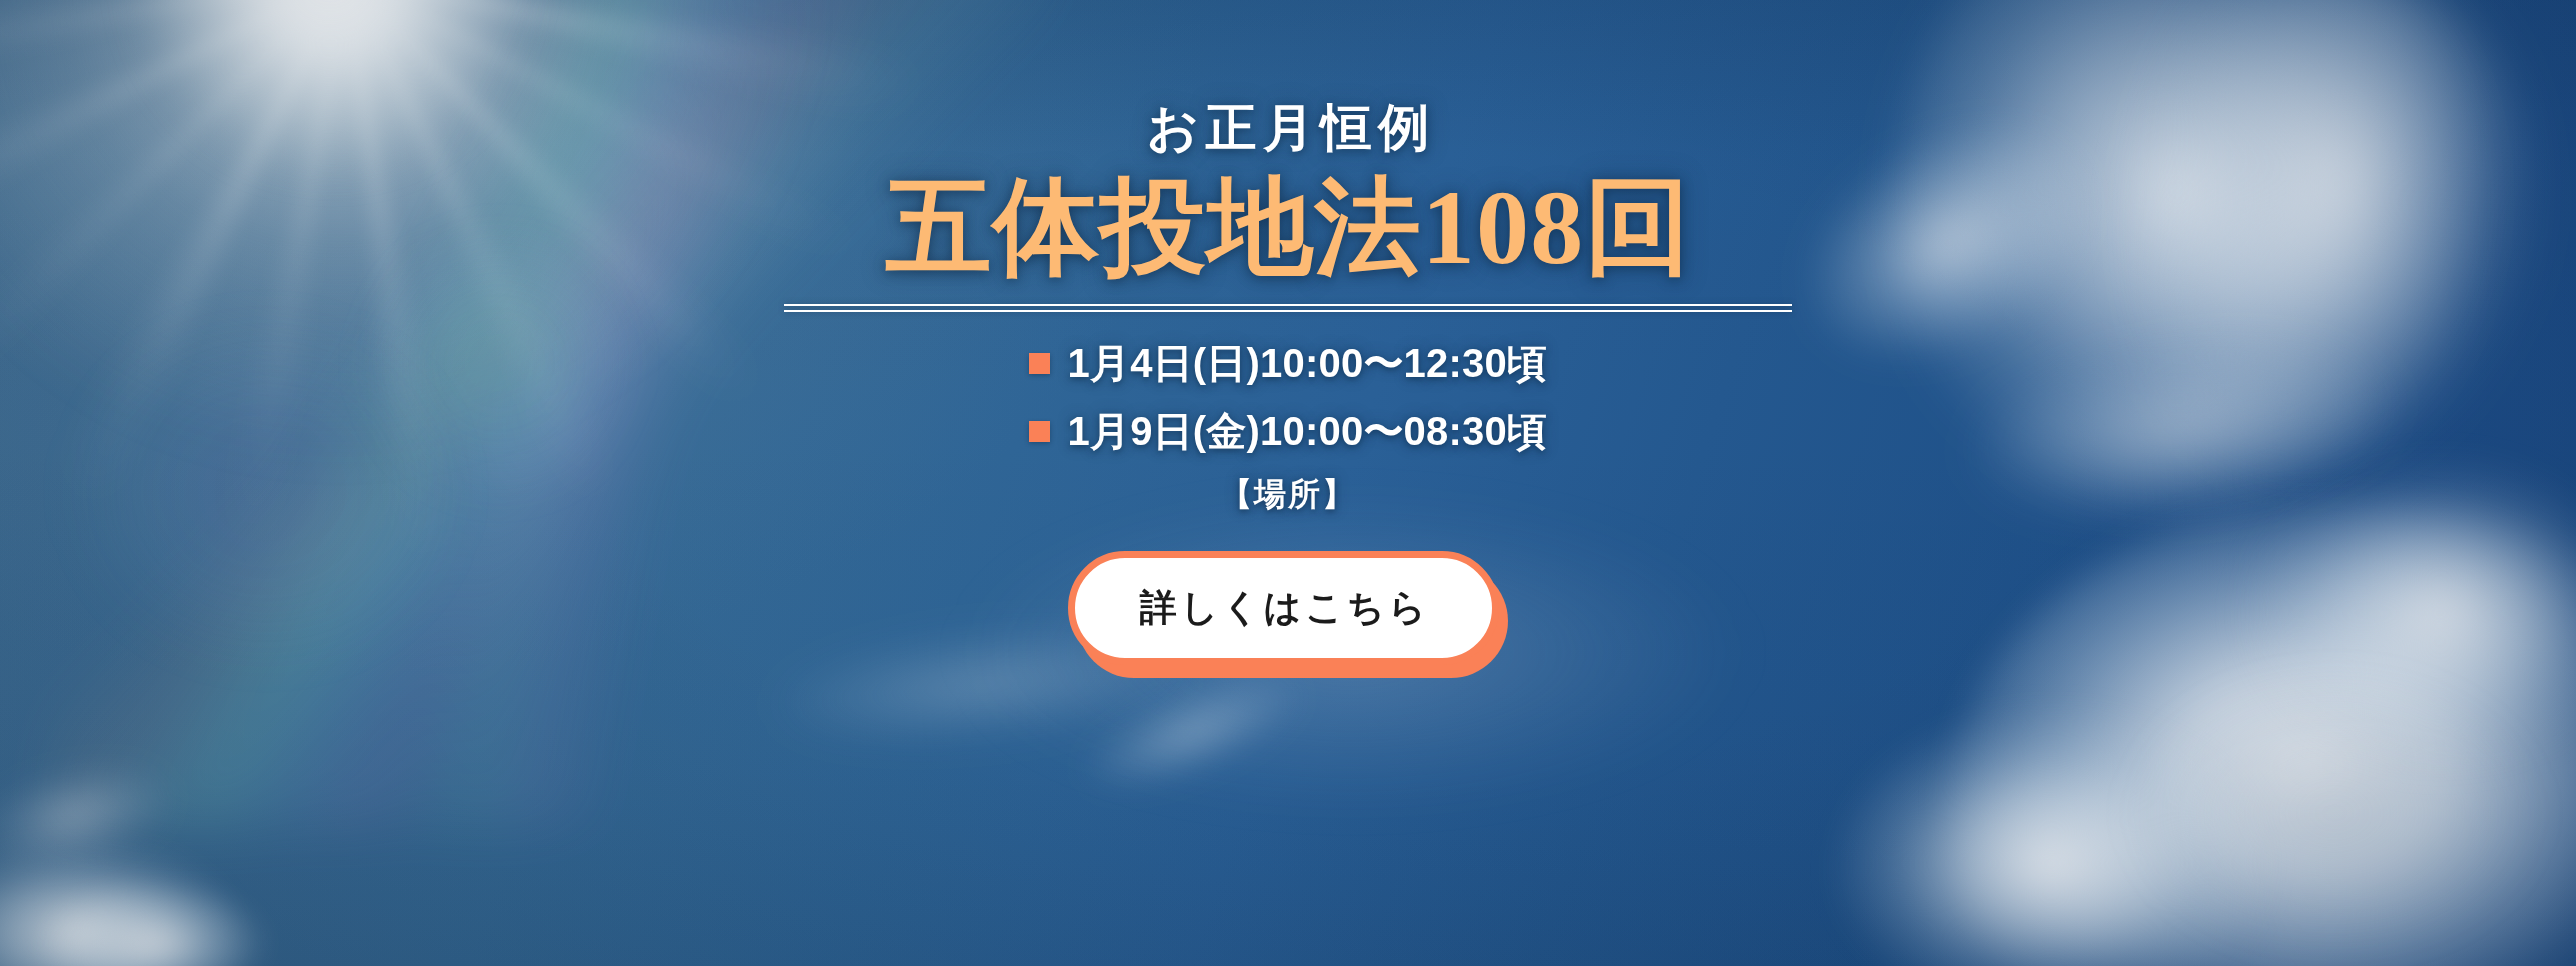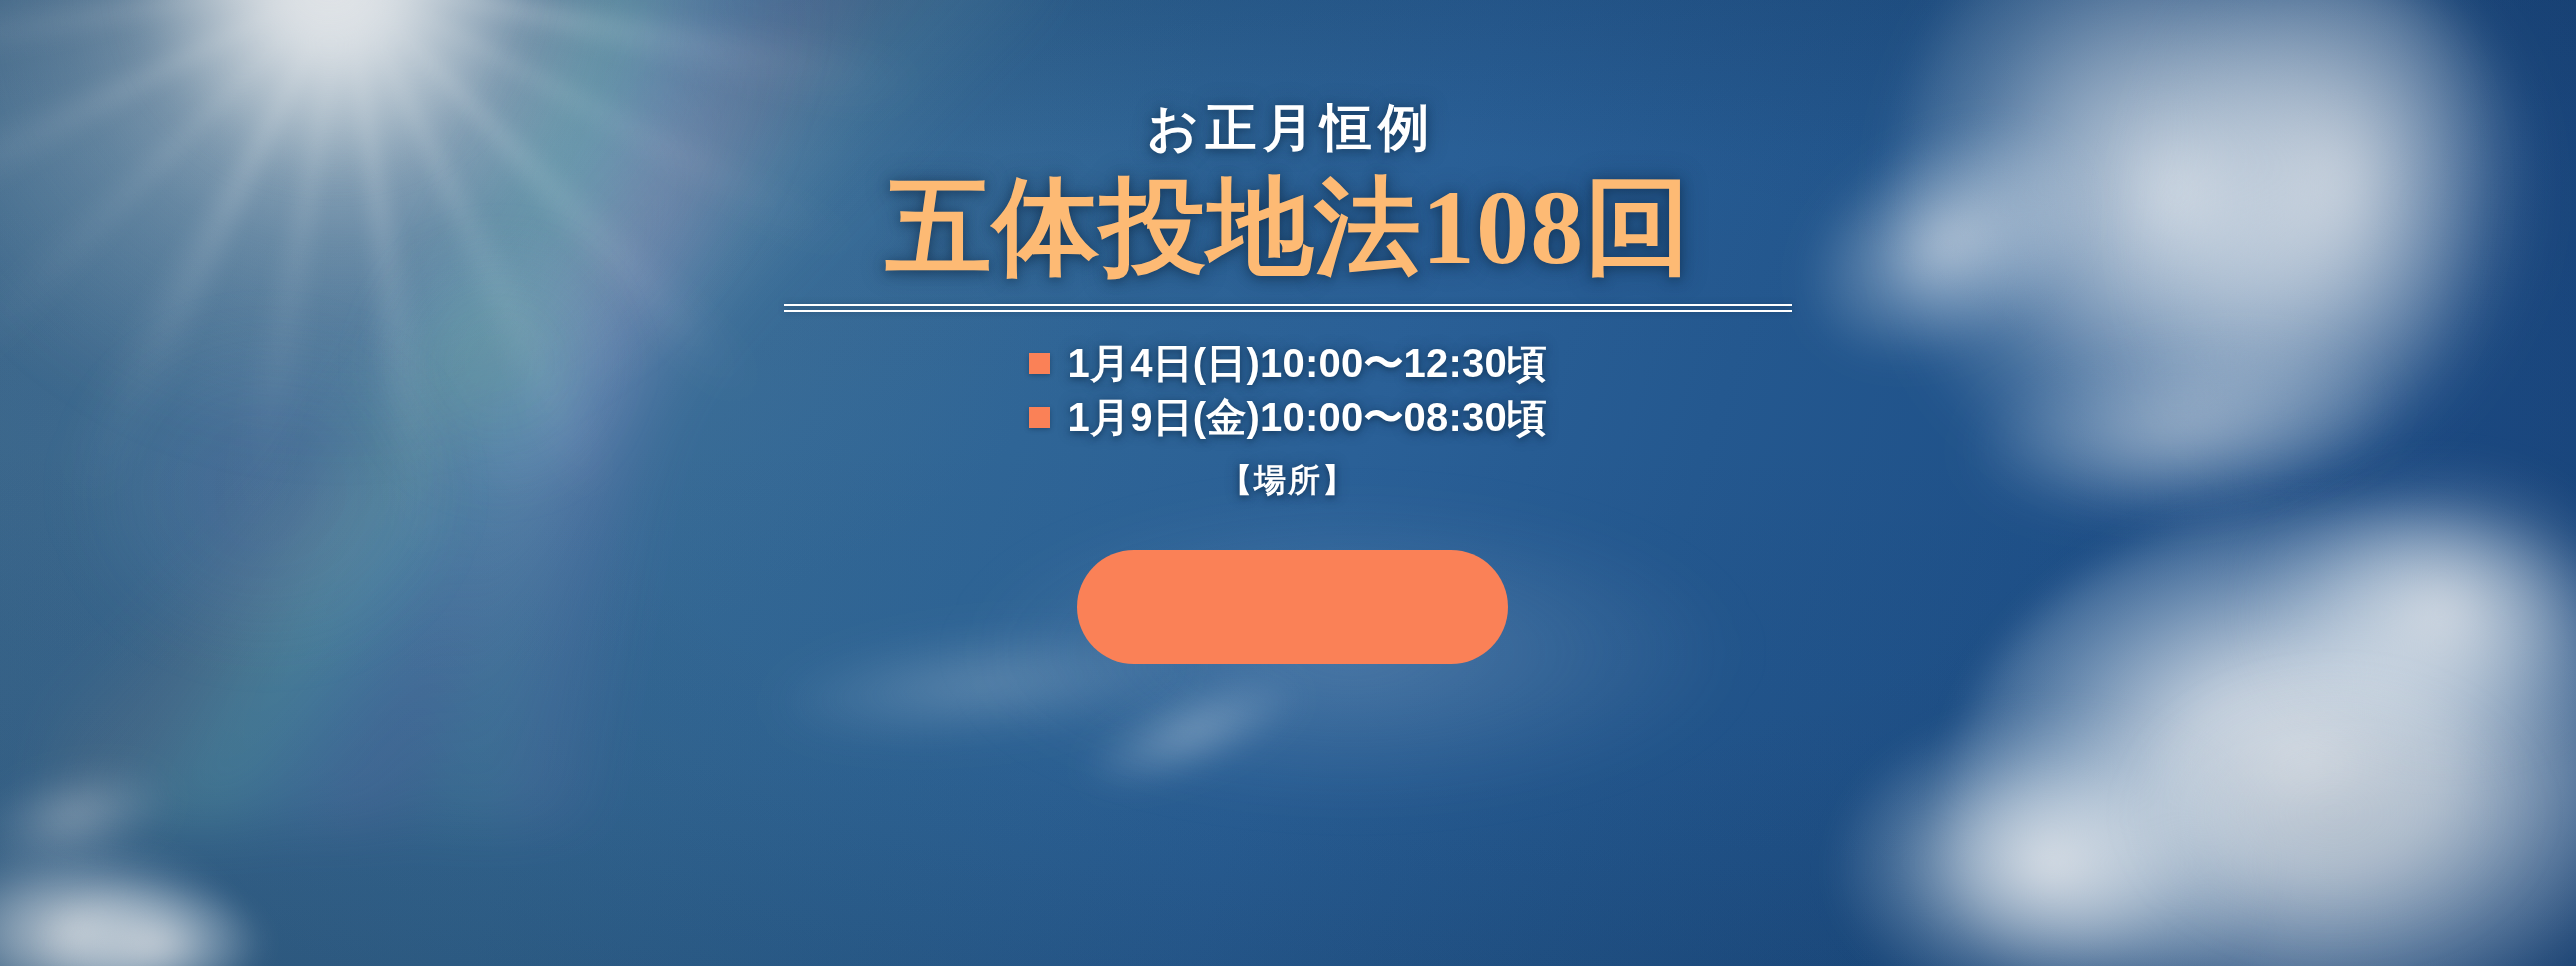--- a/index.html
+++ b/index.html
@@ -329,21 +329,21 @@
     border-top: 2.4px solid #ffffff;
     border-bottom: 2.4px solid #ffffff;
     box-sizing: border-box;
     filter: drop-shadow(0 0.8px 3.2px rgba(10,34,60,0.45));
   }
 
   #schedule {
     margin-top: 27px;
     display: flex;
     flex-direction: column;
-    gap: 5px;
+    gap: 19px;
   }
   .sched-row {
     display: flex;
     align-items: center;
     gap: 17.7px;
   }
   .sched-bullet {
     width: 21px;
     height: 21px;
     flex: 0 0 auto;
@@ -467,17 +467,20 @@
         <span class="gothic sched-text">1月9日(金)10:00〜08:30頃</span>
       </div>
     </div>
 
     <div id="venue">
       <div class="gothic venue-line heading">【場所】</div>
     </div>
 
     <div id="cta-wrap">
       <div id="cta-shadow"></div>
+      <div id="cta-button">
+        <span class="gothic" id="cta-label">詳しくはこちら</span>
+      </div>
     </div>
 
   </div>
 </div>
 
 
 </body></html>

